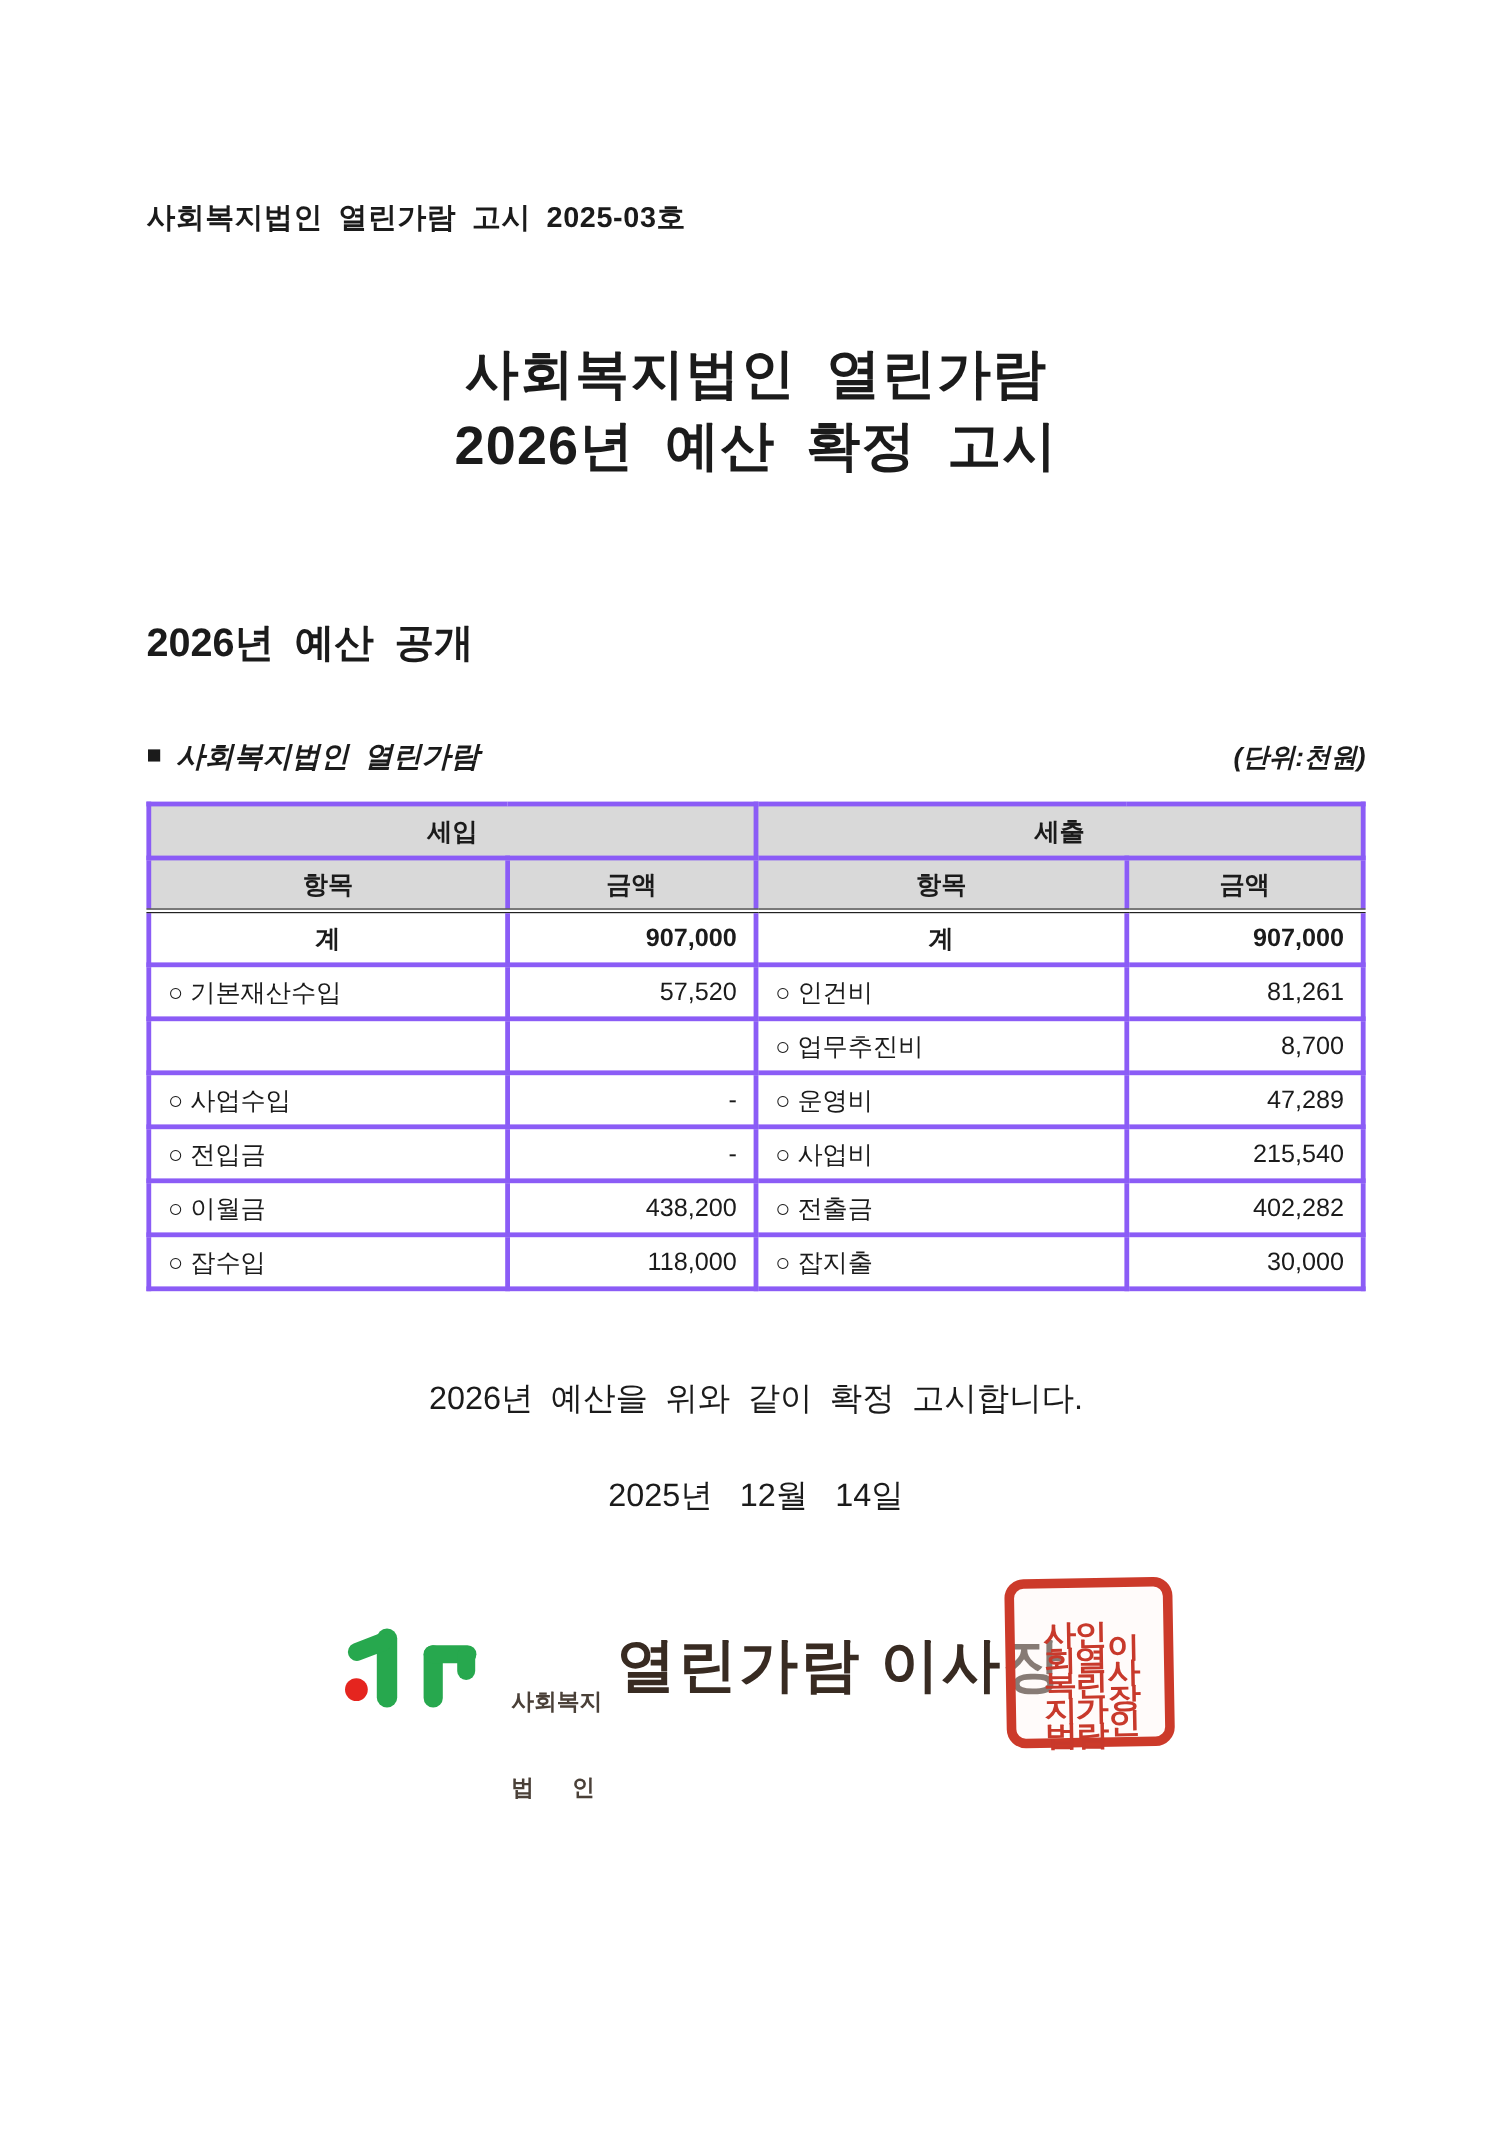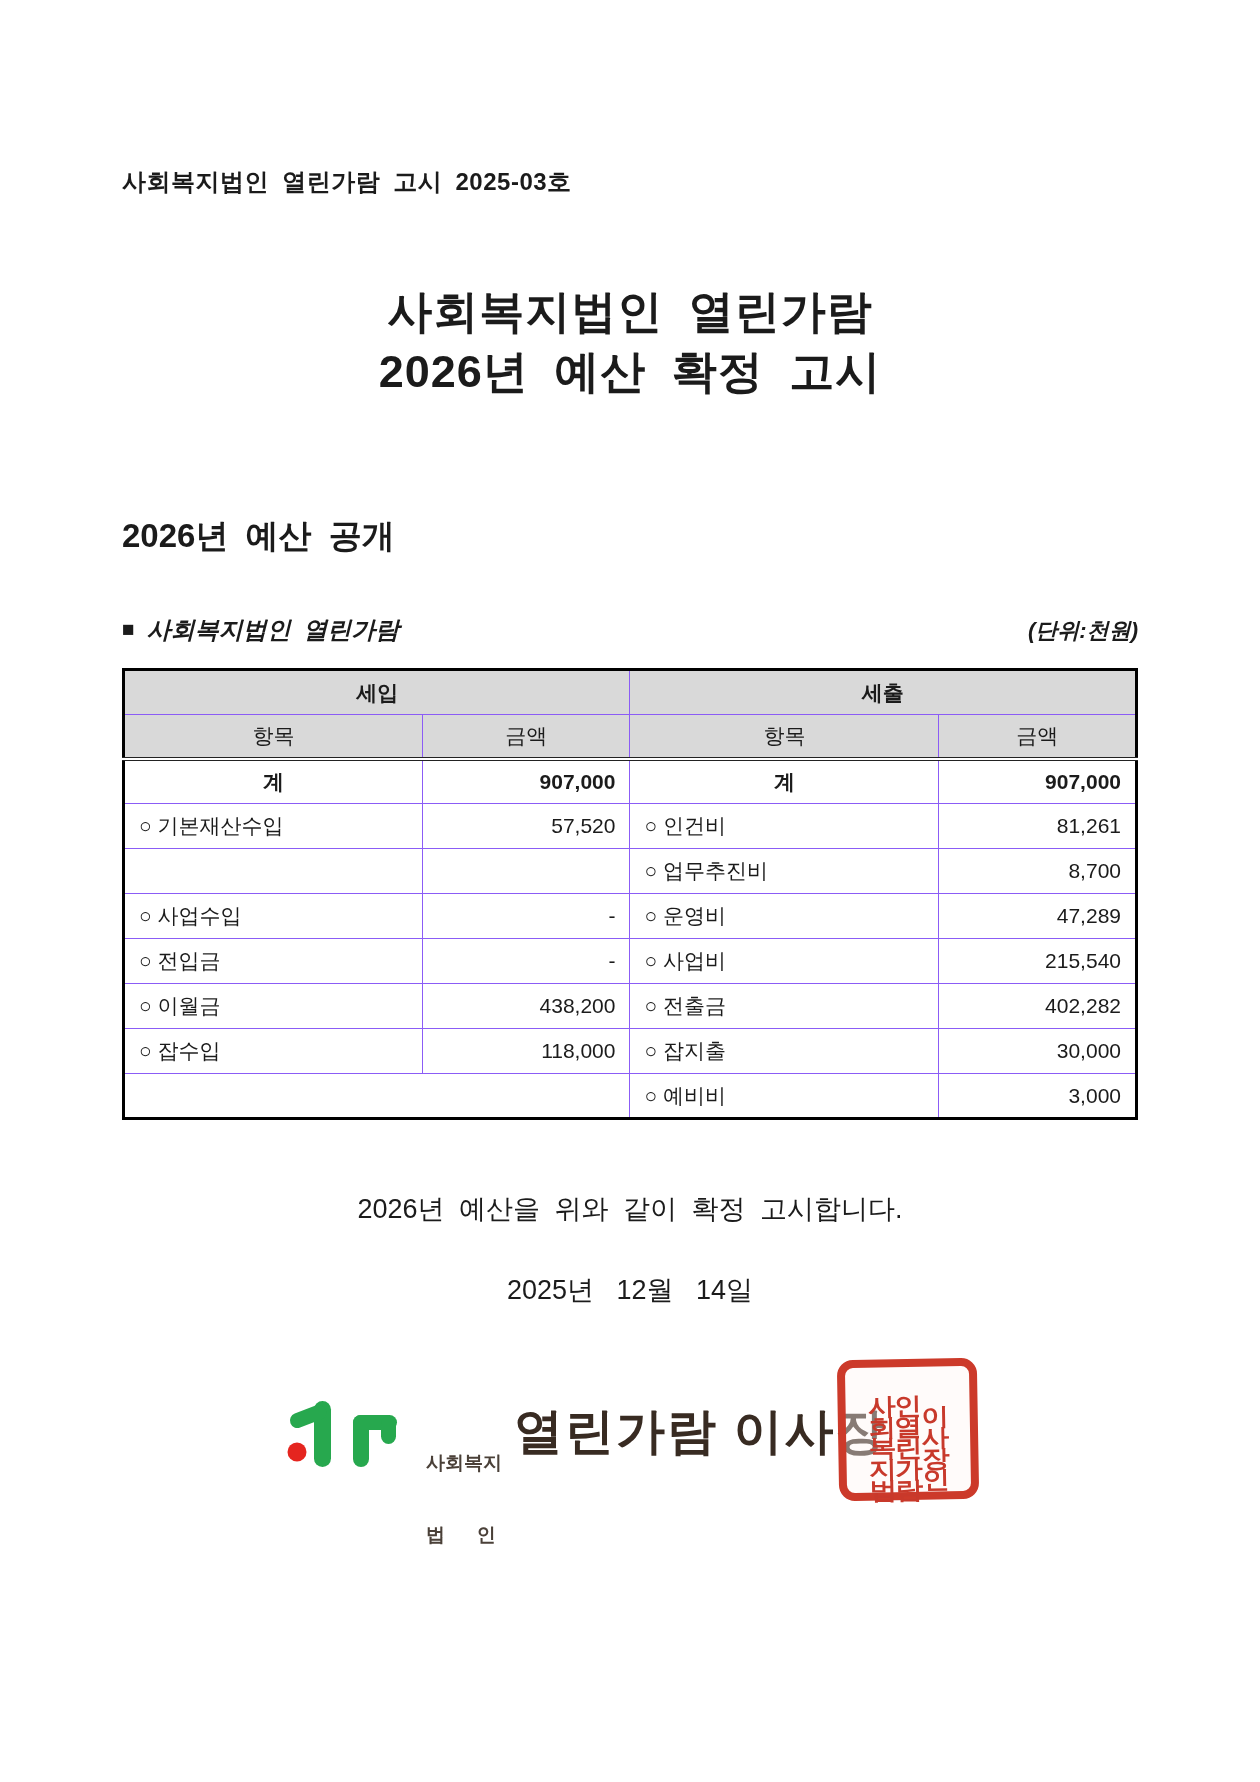--- a/index.html
+++ b/index.html
@@ -13,23 +13,23 @@
   .title { margin-top:86px; text-align:center; font-size:45px; font-weight:700; line-height:60px; word-spacing:12px; letter-spacing:1px; }
 
   .subtitle { margin-top:114px; text-align:left; font-size:33px; font-weight:700; line-height:40px; word-spacing:8px; }
 
   .section-row { margin-top:58px; display:flex; justify-content:space-between; align-items:flex-end; height:32px;font-style:italic; }
   .section-left { font-size:24px; font-weight:700; word-spacing:6px; }
   .section-left .bullet { font-size:21px; margin-right:12px; position:relative; top:-2px; }
   .unit-label { font-size:22px; font-weight:700; }
 
   table.budget { margin-top:22px; width:100%; border-collapse:collapse; border:3px solid #000; table-layout:fixed; }
-  table.budget td, table.budget th { border:1px solid #8b5cf6; font-size:21px; height:45px; padding:0 14px; overflow:hidden; white-space:nowrap; }
+  table.budget td, table.budget th { border:4px solid #8b5cf6; font-size:21px; height:45px; padding:0 14px; overflow:hidden; white-space:nowrap; }
   tr.group-header th { background:#d9d9d9; font-weight:700; text-align:center; height:45px; }
-  tr.col-header th { background:#d9d9d9; font-weight:400; text-align:center; height:44px; border-bottom:4px double #222; }
+  tr.col-header th { background:#d9d9d9; font-weight:700; text-align:center; height:44px; border-bottom:4px double #222; }
   td.item { text-align:left; }
   td.amount { text-align:right; }
   tr.total-row td { font-weight:700; }
   tr.total-row td.item { text-align:center; }
 
   .closing { margin-top:61px; text-align:center; font-size:27px; line-height:56px; word-spacing:7px; }
   .date-line { margin-top:38px; text-align:center; font-size:27px; line-height:30px; white-space:pre; }
 
   .signature { position:relative; margin-top:54px; height:150px; }
   .org-logo { position:absolute; left:165px; top:30px; width:124px; height:80px; }
@@ -114,25 +114,20 @@
           <td class="amount">438,200</td>
           <td class="item">○ 전출금</td>
           <td class="amount">402,282</td>
         </tr>
         <tr>
           <td class="item">○ 잡수입</td>
           <td class="amount">118,000</td>
           <td class="item">○ 잡지출</td>
           <td class="amount">30,000</td>
         </tr>
-        <tr>
-          <td class="item" colspan="2"></td>
-          <td class="item">○ 예비비</td>
-          <td class="amount">3,000</td>
-        </tr>
       </tbody>
     </table>
 
     <div class="closing">
       <div>2026년 예산을 위와 같이 확정 고시합니다.</div>
     </div>
 
     <div class="date-line">2025년   12월   14일</div>
 
     <div class="signature">

